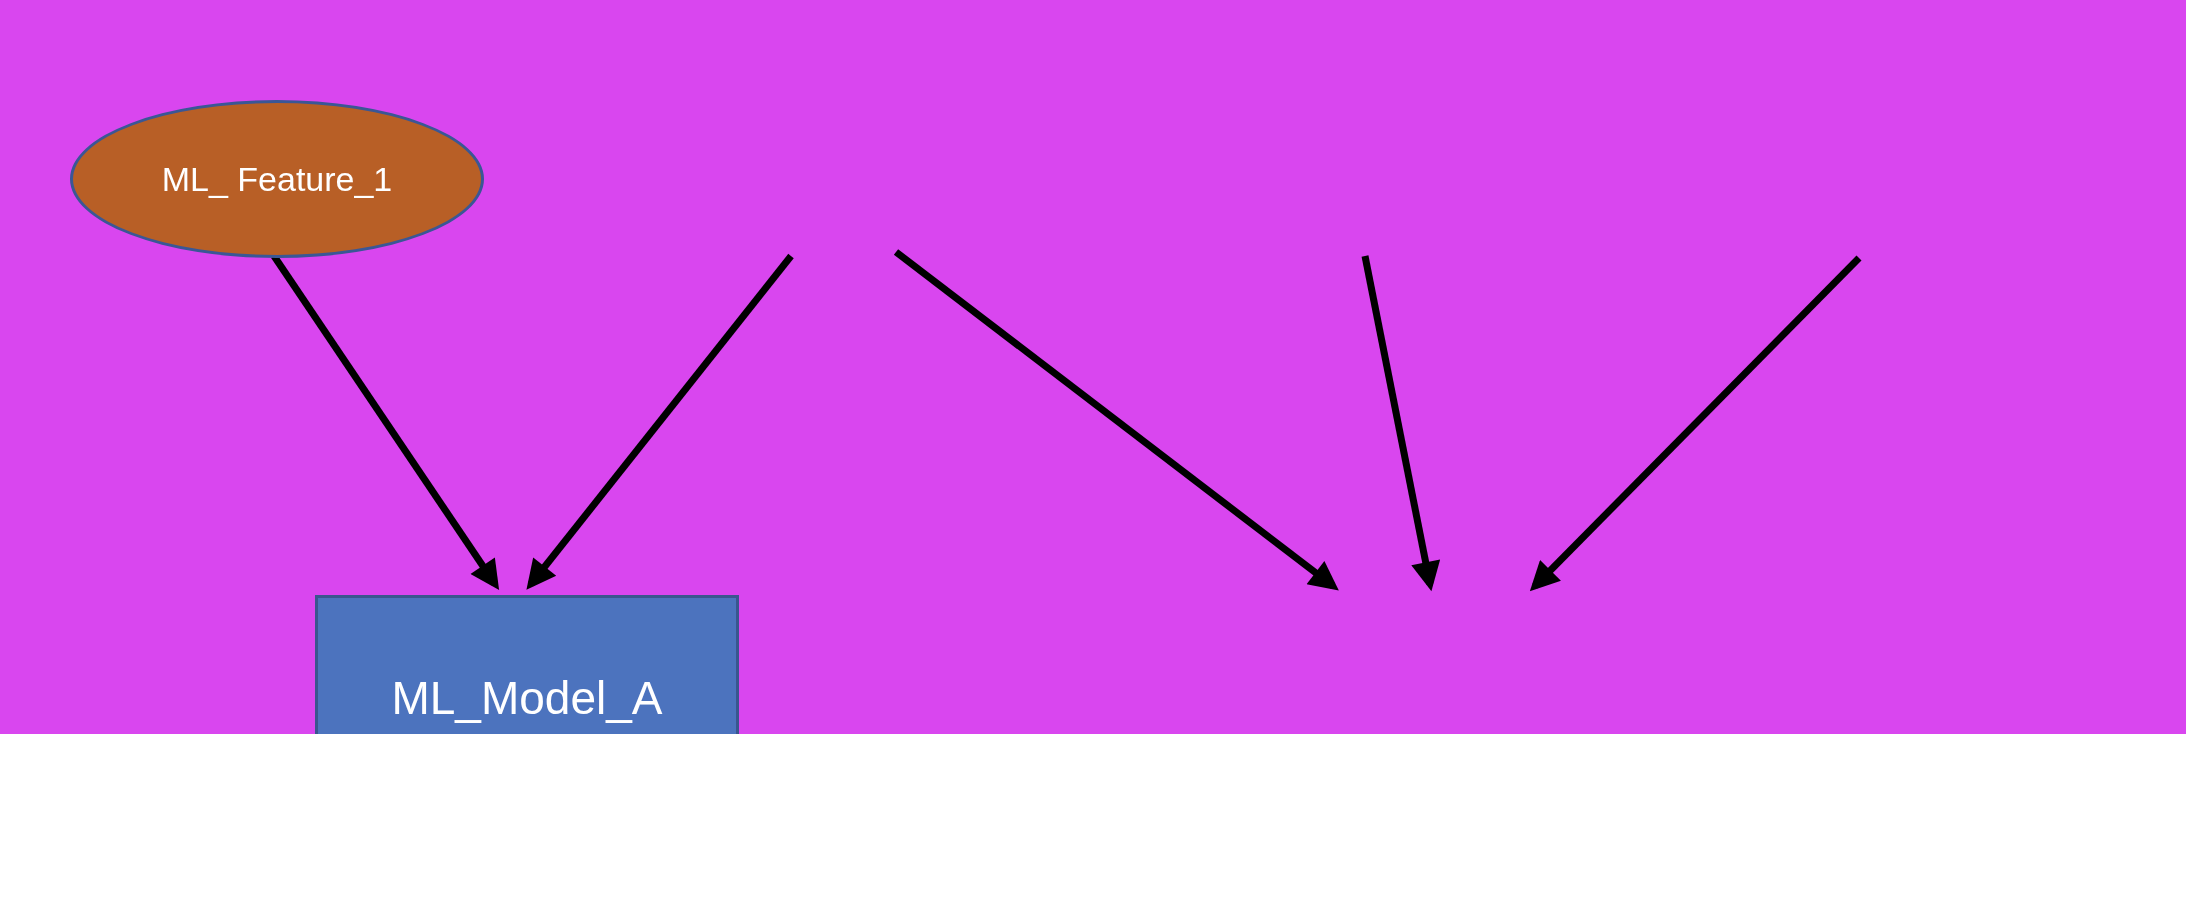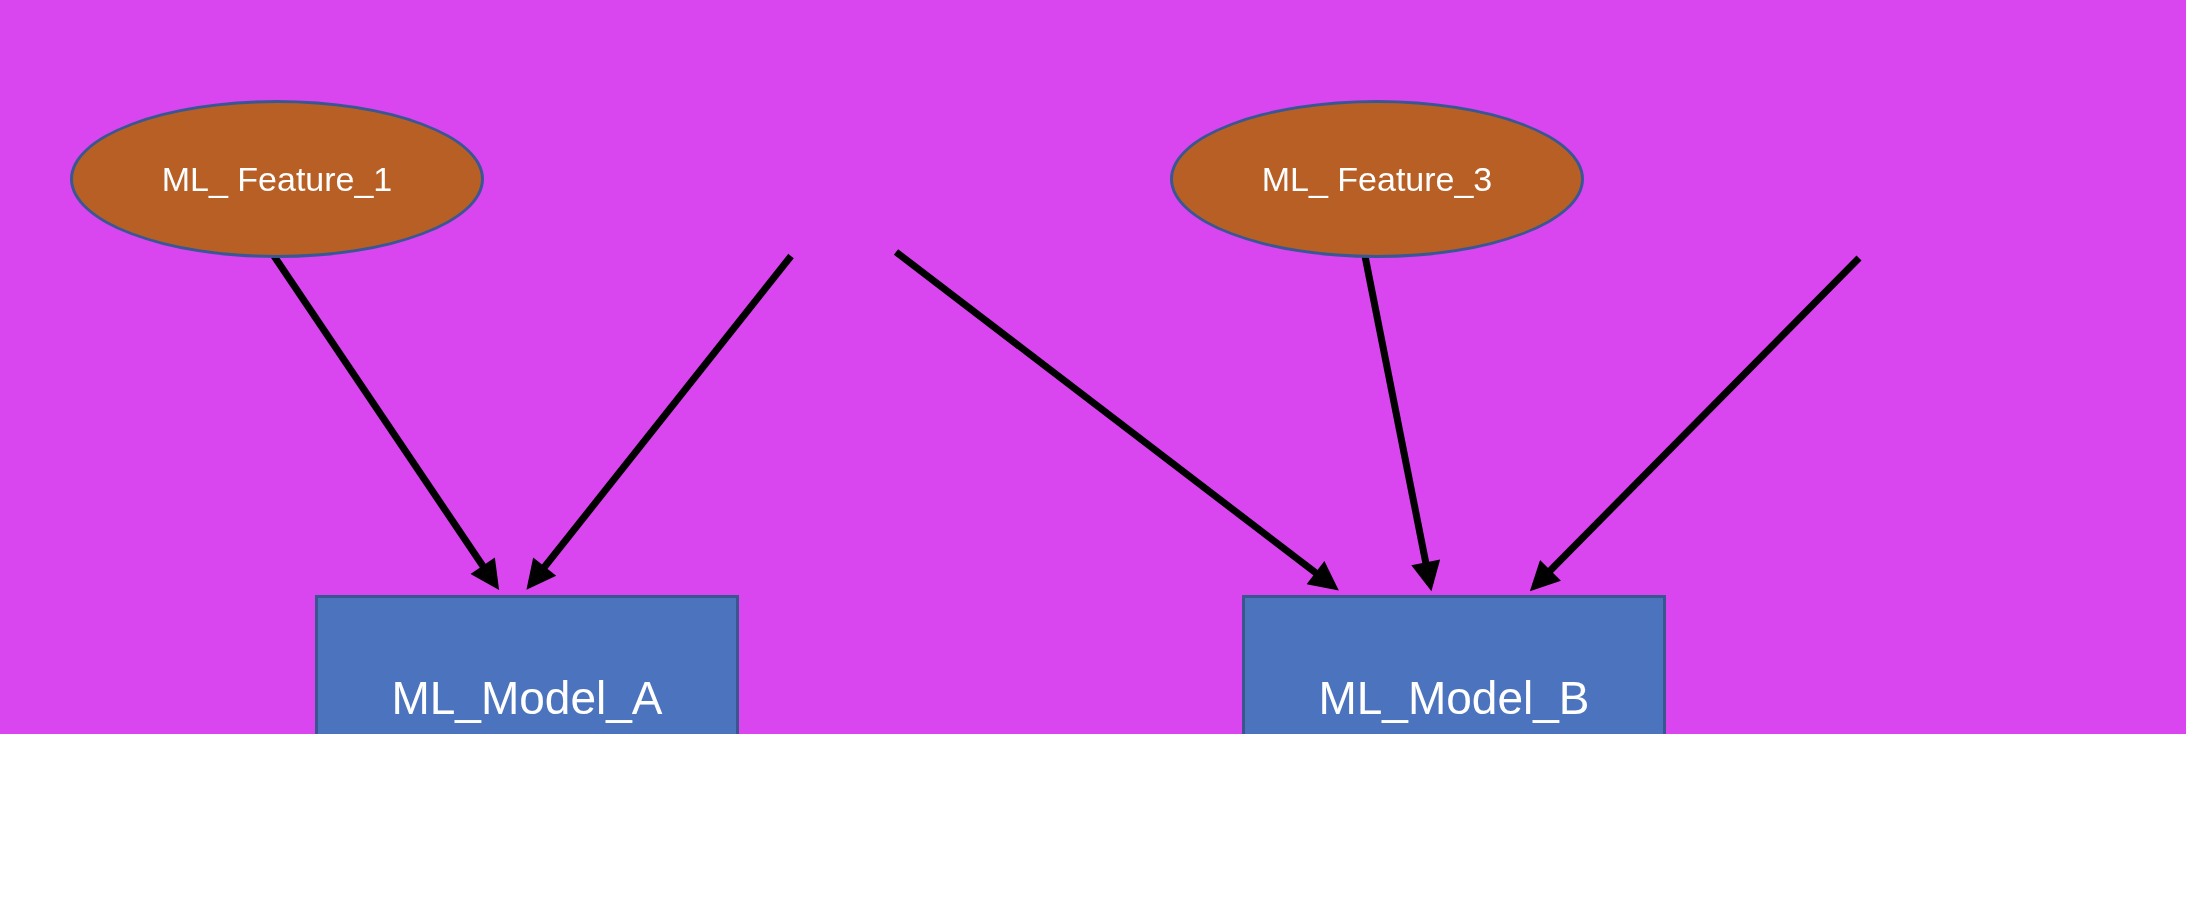--- a/index.html
+++ b/index.html
@@ -70,24 +70,18 @@
     <line x1="274" y1="256" x2="495" y2="584" stroke="#000000" stroke-width="7" marker-end="url(#arrowhead)"></line>
     <line x1="791" y1="256" x2="531" y2="584" stroke="#000000" stroke-width="7" marker-end="url(#arrowhead)"></line>
     <line x1="896" y1="252" x2="1333" y2="586" stroke="#000000" stroke-width="7" marker-end="url(#arrowhead)"></line>
     <line x1="1365" y1="256" x2="1430" y2="584" stroke="#000000" stroke-width="7" marker-end="url(#arrowhead)"></line>
     <line x1="1859" y1="258" x2="1535" y2="586" stroke="#000000" stroke-width="7" marker-end="url(#arrowhead)"></line>
   </svg>
 
   <div class="node feature feature-1">
     <span>ML_ Feature_1</span>
   </div>
-  <div class="node feature feature-3">
-    <span>ML_ Feature_3</span>
-  </div>
 
   <div class="node model model-a">
     <span>ML_Model_A</span>
-  </div>
-  <div class="node model model-b">
-    <span>ML_Model_B</span>
   </div>
 
 </div>
 
 </body></html>

